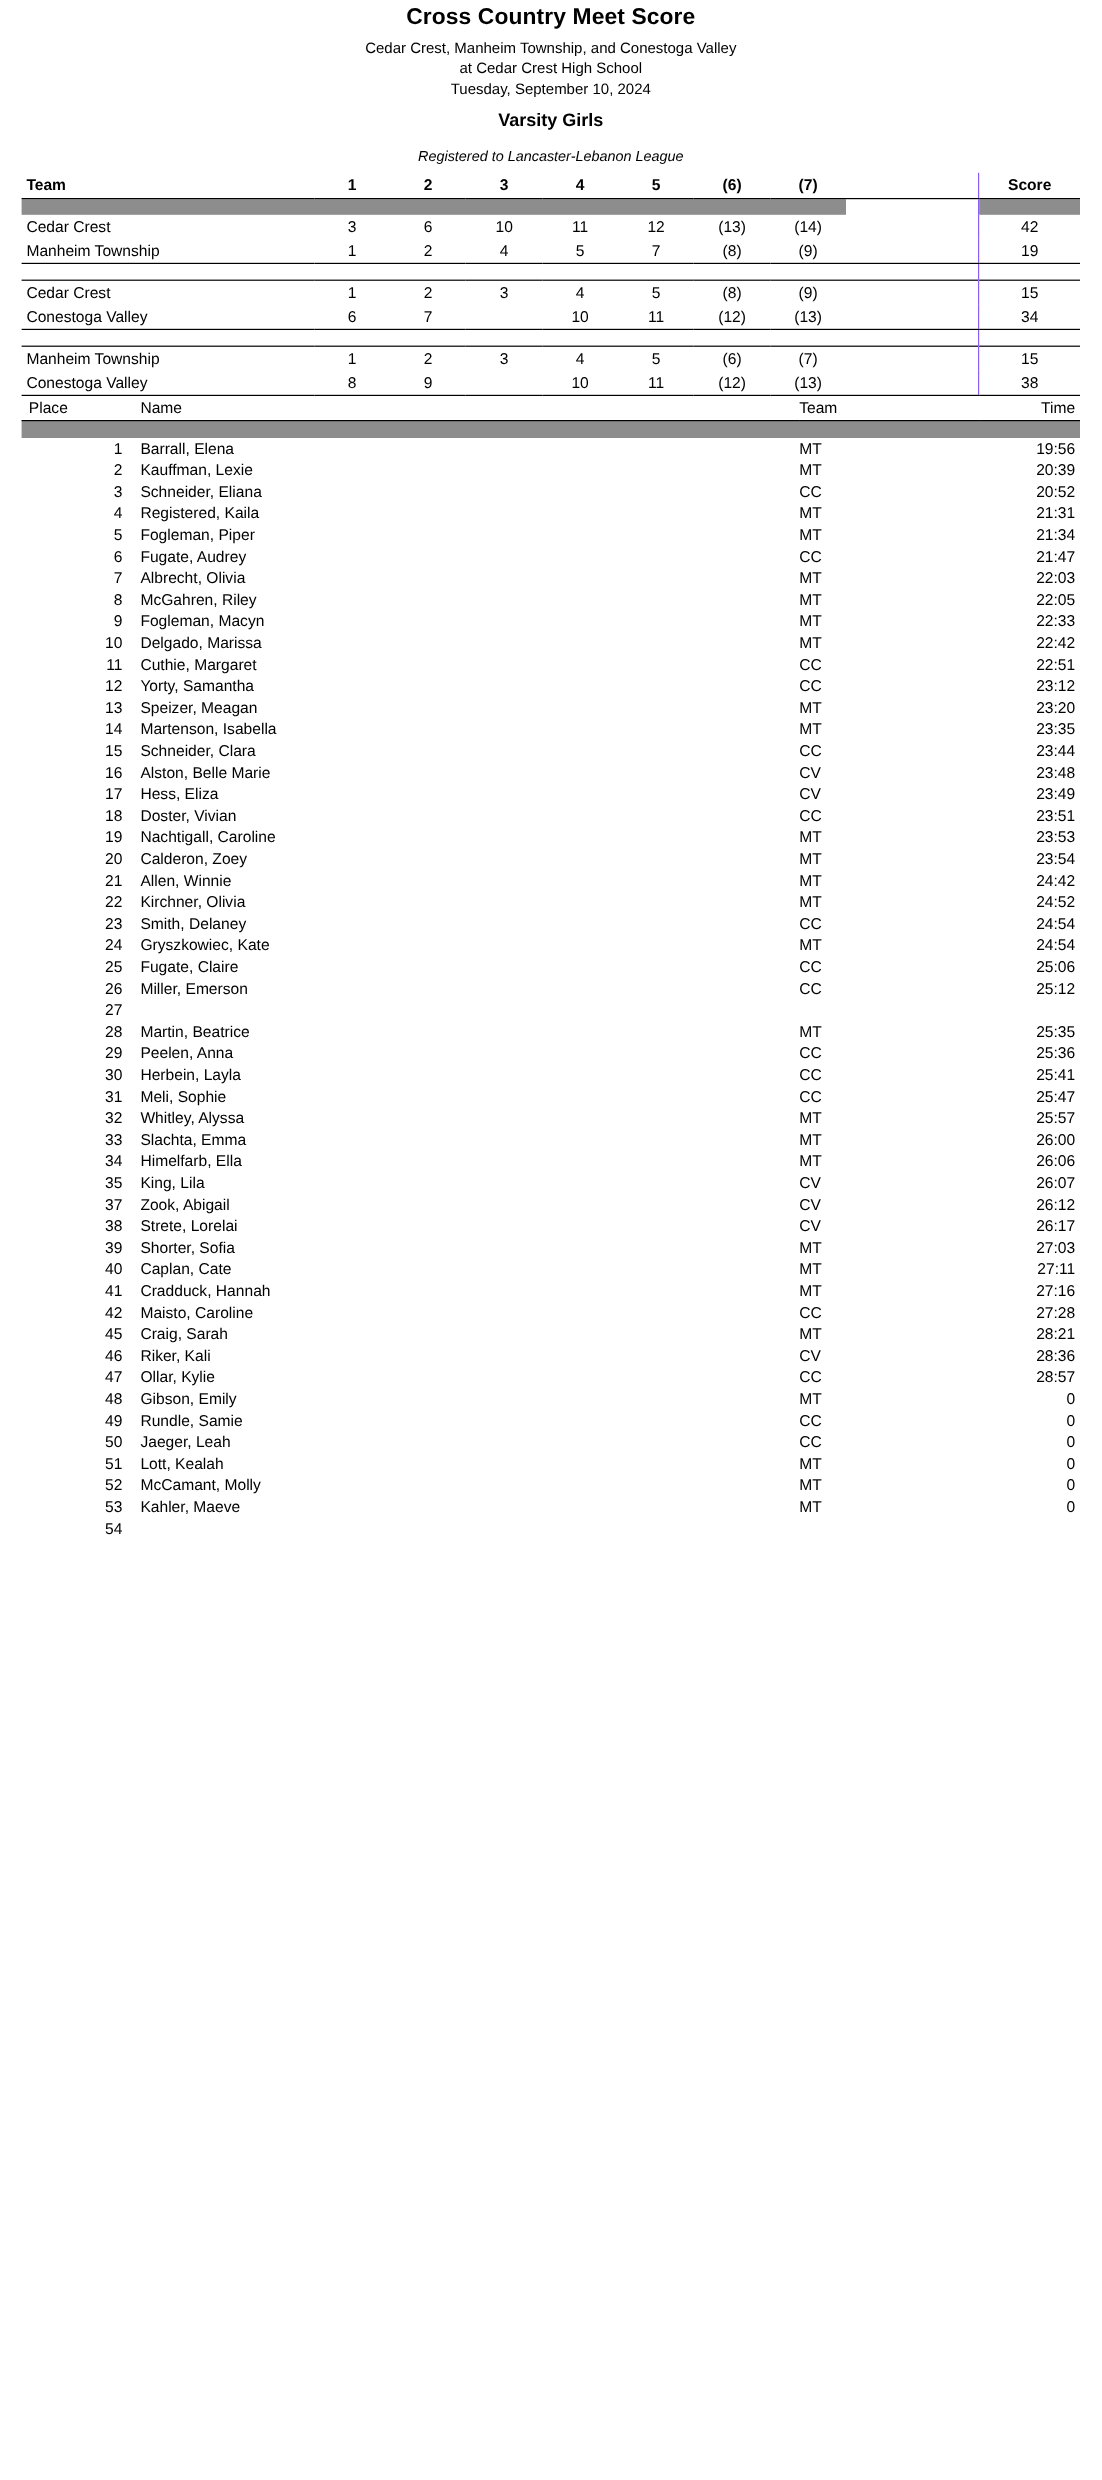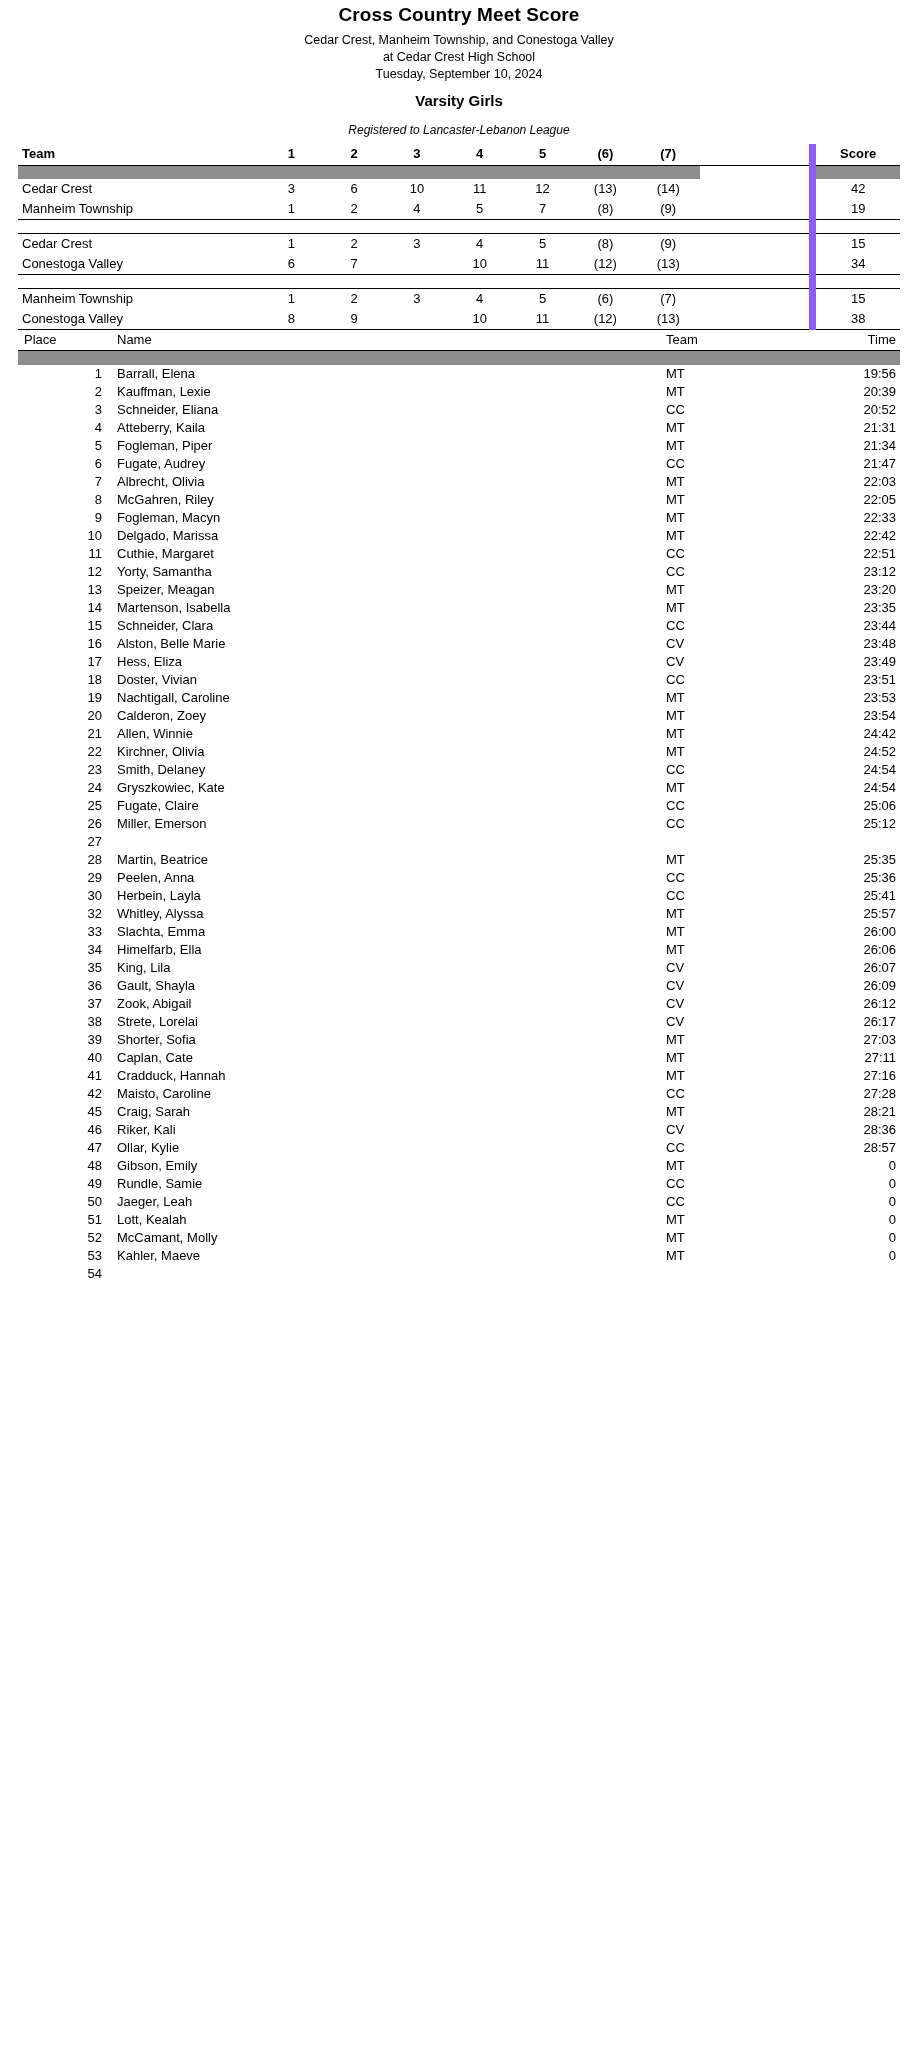--- a/index.html
+++ b/index.html
@@ -70,21 +70,21 @@
     padding-bottom: 4px !important;
   }
   .greybar td {
     background: #8d8d8d;
     height: 13px;
     padding: 0 !important;
   }
   .greybar td.spacer-white { background: #ffffff; }
   .rowline td { border-bottom: 1px solid #000; }
   .blankrow td { height: 13px; padding: 0 !important; }
-  .vline { border-left: 7px solid #8b5cf6; }
+  .vline { border-left: 1px solid #8b5cf6; }
   .topline td { border-top: 1px solid #000; }
   
   table.results {
     width: 100%;
     border-collapse: collapse;
     font-size: 13px;
   }
   table.results td {
     padding: 1.5px 0;
     vertical-align: top;
@@ -251,21 +251,21 @@
             <td class="r-time">20:39</td>
           </tr>
           <tr>
             <td class="r-place">3</td>
             <td class="r-name">Schneider, Eliana</td>
             <td class="r-team">CC</td>
             <td class="r-time">20:52</td>
           </tr>
           <tr>
             <td class="r-place">4</td>
-            <td class="r-name">Atteberry, Kaila</td>
+            <td class="r-name">Registered, Kaila</td>
             <td class="r-team">MT</td>
             <td class="r-time">21:31</td>
           </tr>
           <tr>
             <td class="r-place">5</td>
             <td class="r-name">Fogleman, Piper</td>
             <td class="r-team">MT</td>
             <td class="r-time">21:34</td>
           </tr>
           <tr>
@@ -412,20 +412,26 @@
             <td class="r-team">CC</td>
             <td class="r-time">25:36</td>
           </tr>
           <tr>
             <td class="r-place">30</td>
             <td class="r-name">Herbein, Layla</td>
             <td class="r-team">CC</td>
             <td class="r-time">25:41</td>
           </tr>
           <tr>
+            <td class="r-place">31</td>
+            <td class="r-name">Meli, Sophie</td>
+            <td class="r-team">CC</td>
+            <td class="r-time">25:47</td>
+          </tr>
+          <tr>
             <td class="r-place">32</td>
             <td class="r-name">Whitley, Alyssa</td>
             <td class="r-team">MT</td>
             <td class="r-time">25:57</td>
           </tr>
           <tr>
             <td class="r-place">33</td>
             <td class="r-name">Slachta, Emma</td>
             <td class="r-team">MT</td>
             <td class="r-time">26:00</td>
@@ -436,26 +442,20 @@
             <td class="r-team">MT</td>
             <td class="r-time">26:06</td>
           </tr>
           <tr>
             <td class="r-place">35</td>
             <td class="r-name">King, Lila</td>
             <td class="r-team">CV</td>
             <td class="r-time">26:07</td>
           </tr>
           <tr>
-            <td class="r-place">36</td>
-            <td class="r-name">Gault, Shayla</td>
-            <td class="r-team">CV</td>
-            <td class="r-time">26:09</td>
-          </tr>
-          <tr>
             <td class="r-place">37</td>
             <td class="r-name">Zook, Abigail</td>
             <td class="r-team">CV</td>
             <td class="r-time">26:12</td>
           </tr>
           <tr>
             <td class="r-place">38</td>
             <td class="r-name">Strete, Lorelai</td>
             <td class="r-team">CV</td>
             <td class="r-time">26:17</td>

